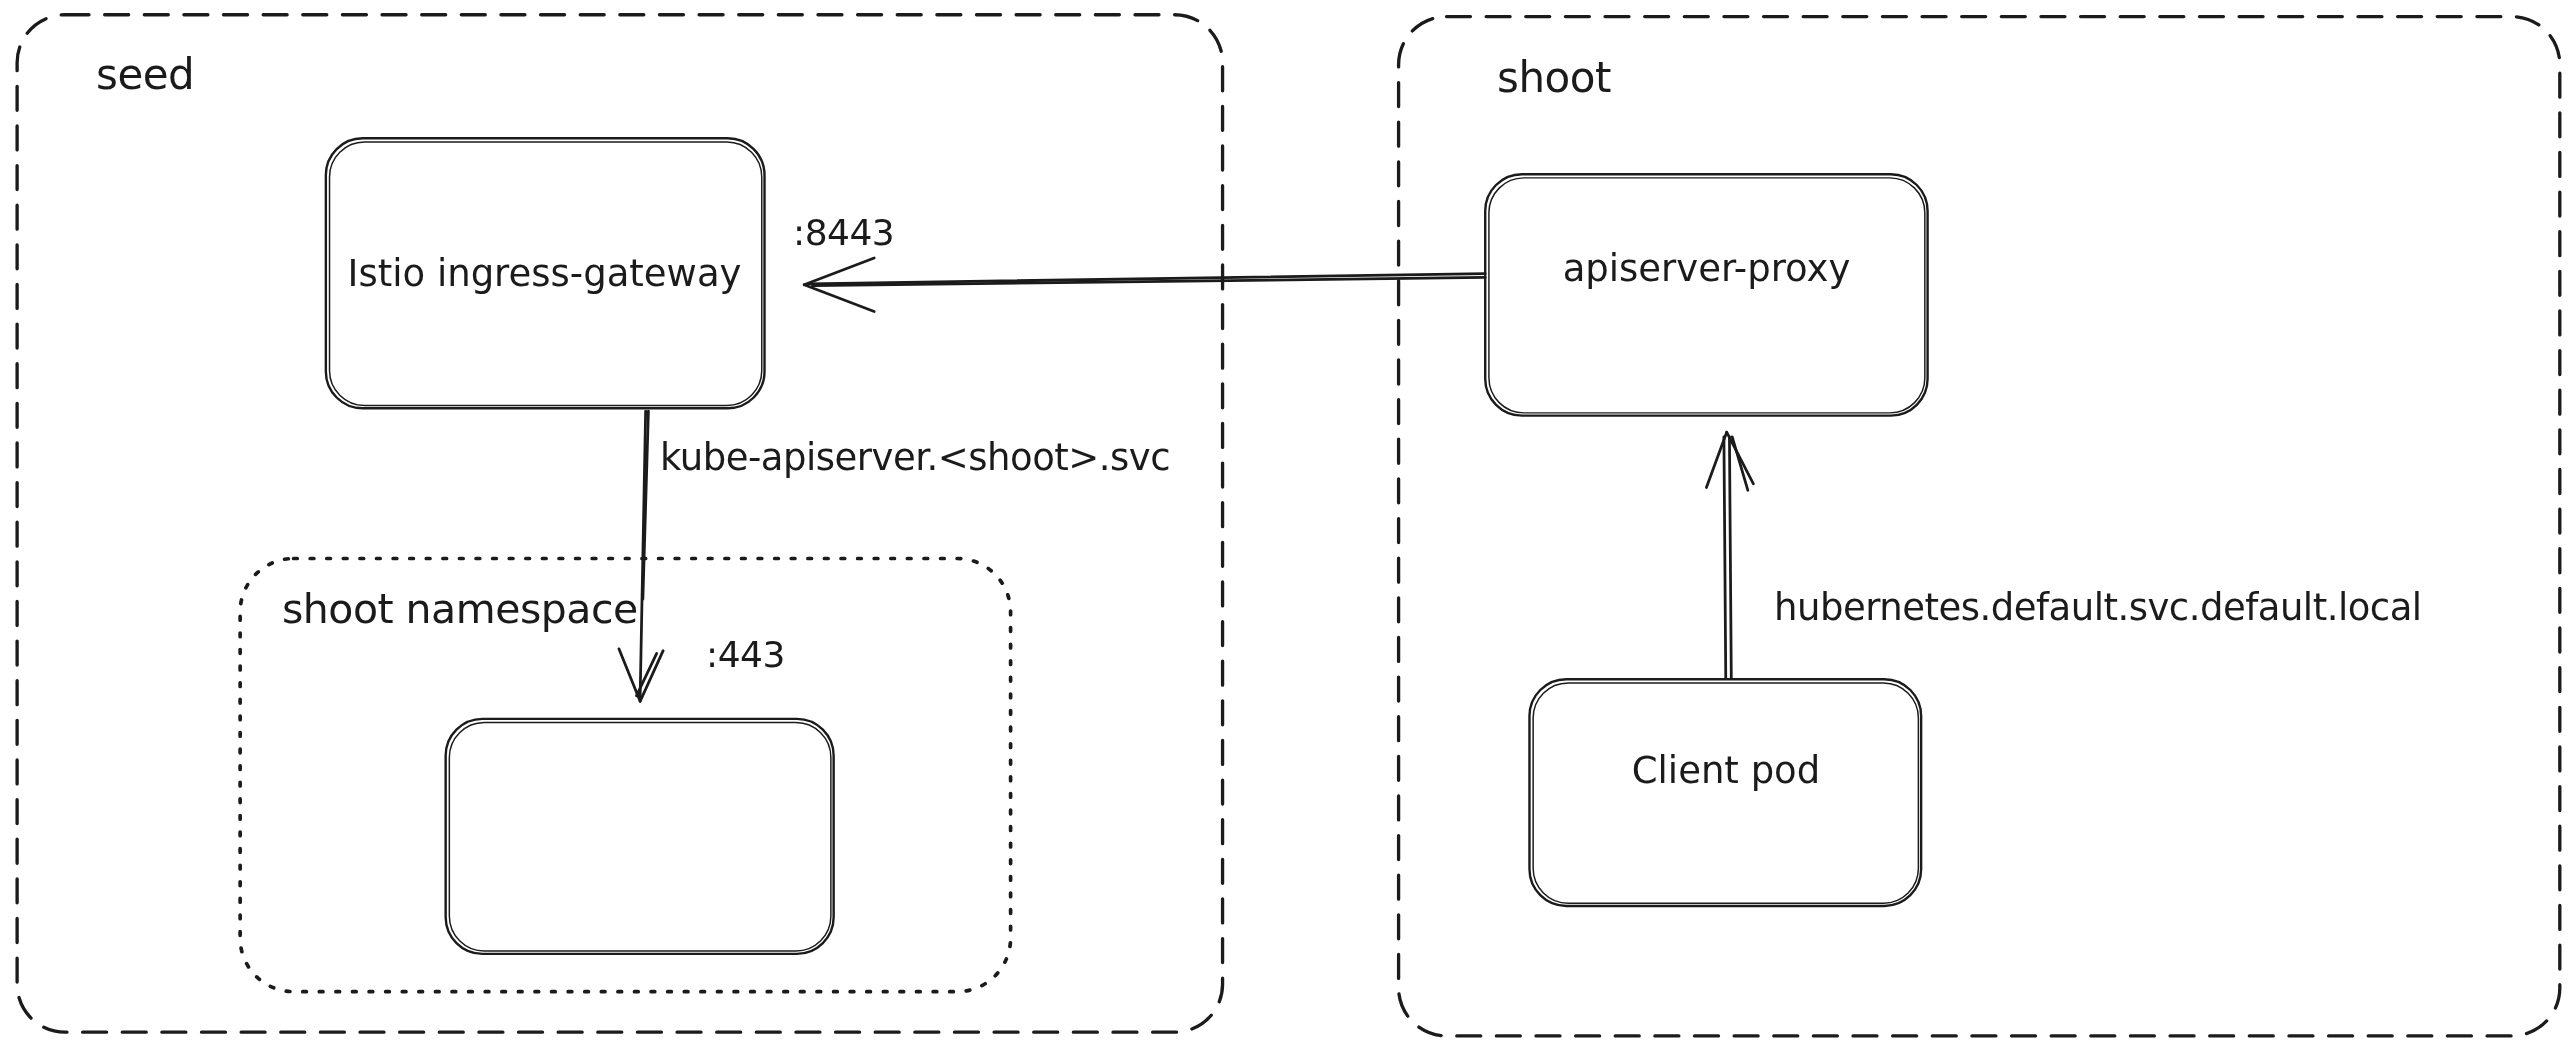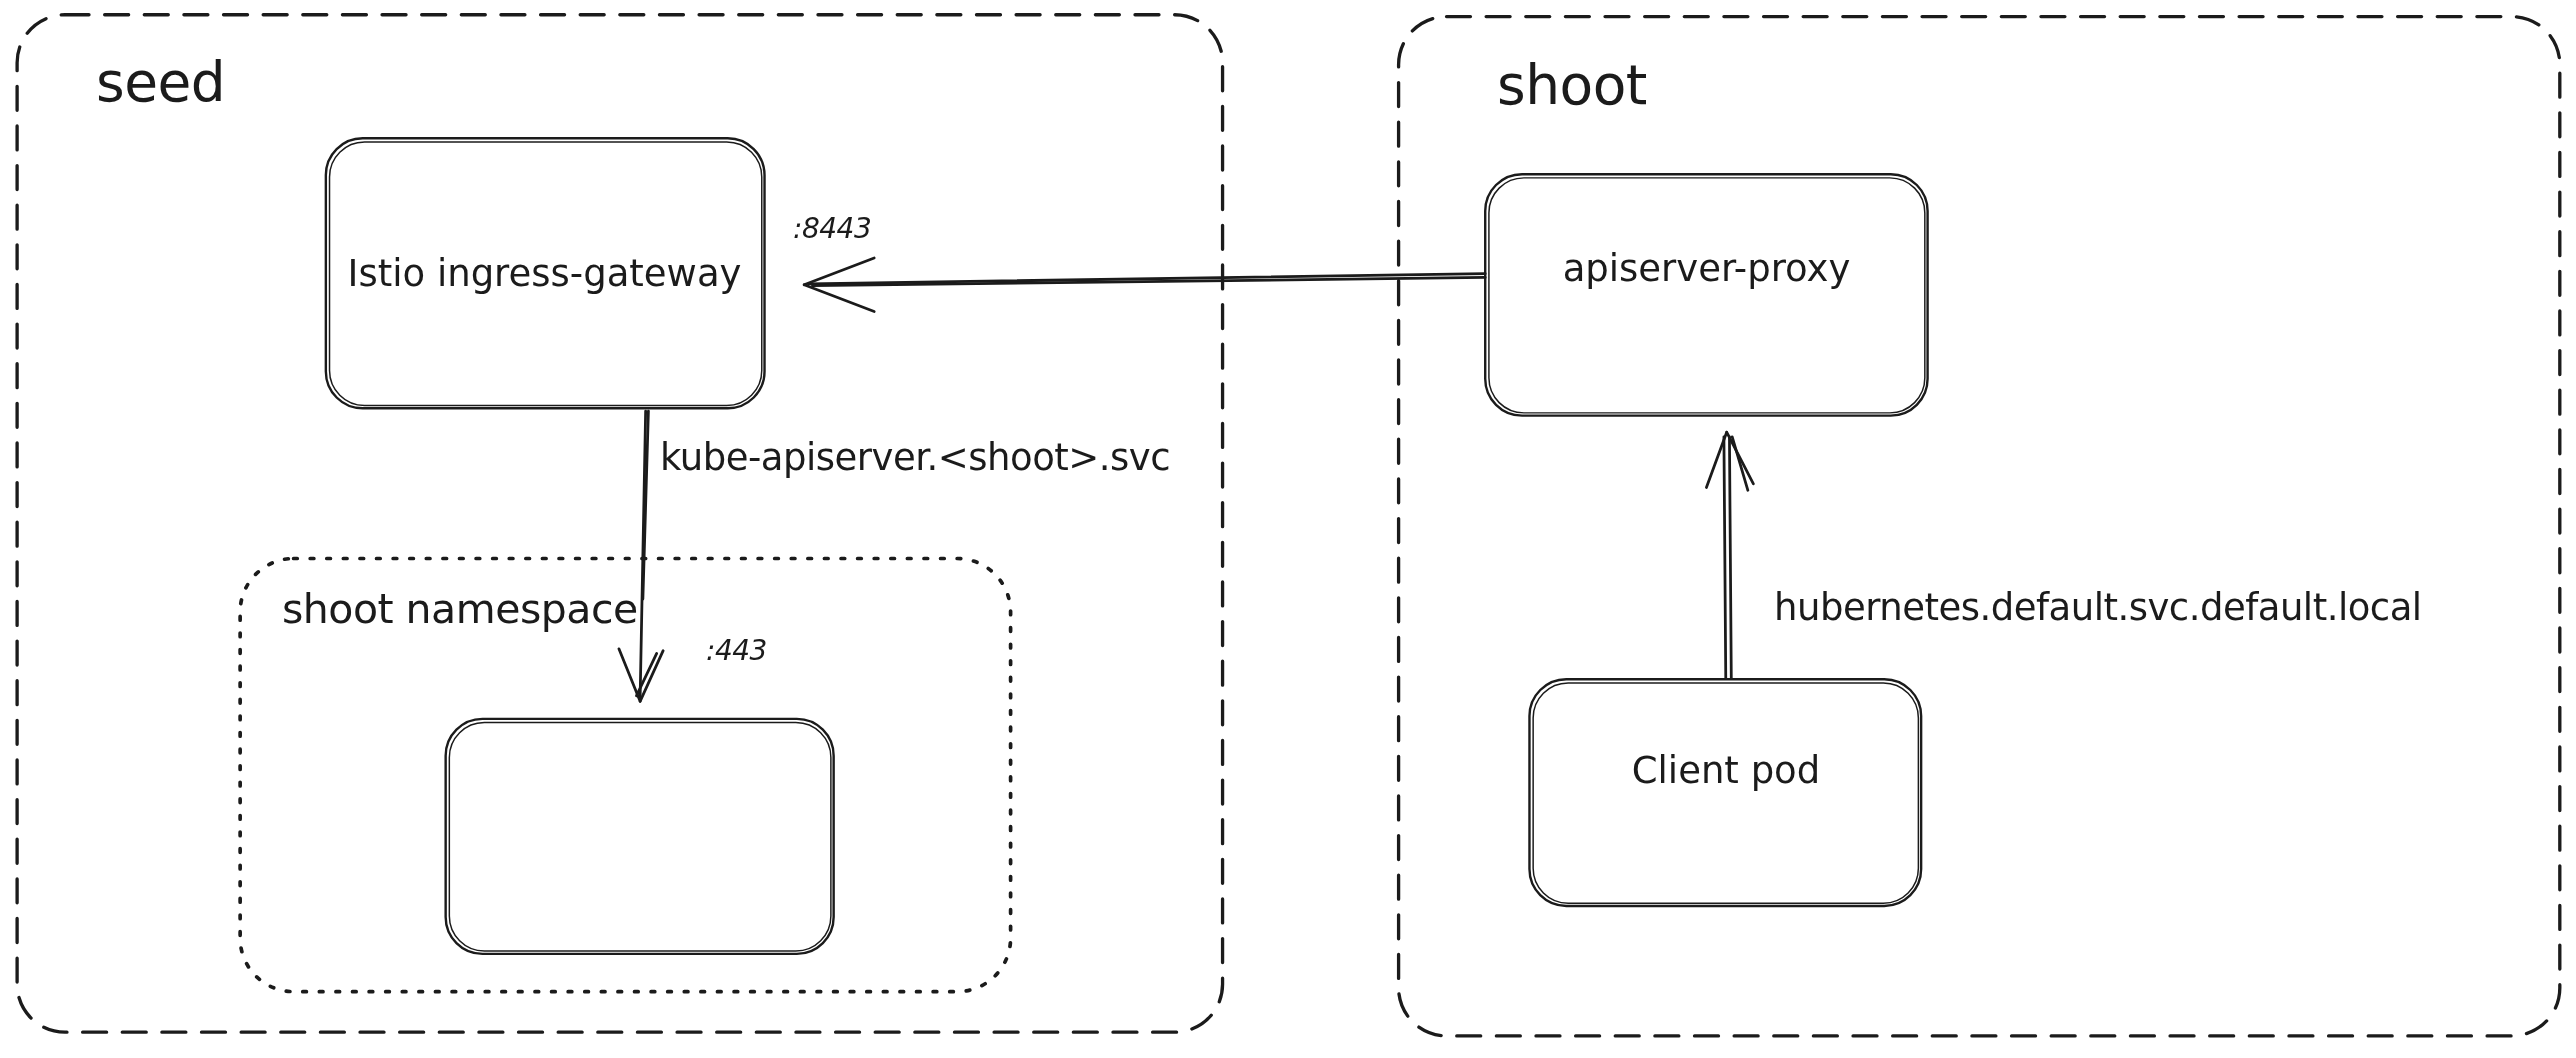--- a/index.html
+++ b/index.html
@@ -23,38 +23,37 @@
     width: 2576px;
     height: 1058px;
   }
   .label {
     position: absolute;
     white-space: nowrap;
     color: #1b1b1b;
     letter-spacing: -0.5px;
   }
   .container-label {
-    font-size: 55px;
+    font-size: 42px;
   }
   .node-label-box {
     position: absolute;
     display: flex;
     align-items: center;
     justify-content: center;
     font-size: 37px;
     text-align: center;
   }
   .edge-label {
     font-size: 37px;
     line-height: 50px;
     text-align: center;
   }
   .port-label {
-    font-size: 28px;
-    font-style: italic;
+    font-size: 36px;
   }
 </style>
 </head>
 <body>
 
 <div class="canvas">
 
   <svg class="shapes" viewBox="0 0 2794 1148" fill="none" stroke="#1b1b1b" stroke-linecap="round">
 
     <rect x="18" y="16" width="1308" height="1104" rx="52" stroke-width="3.6" stroke-dasharray="26 17"></rect>

